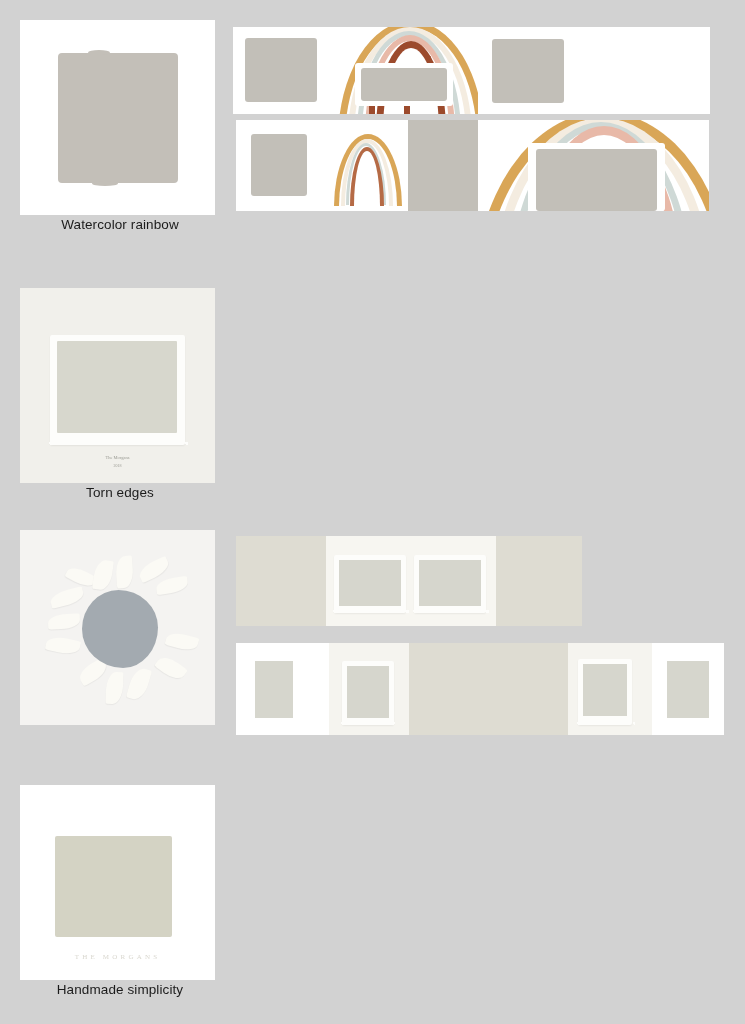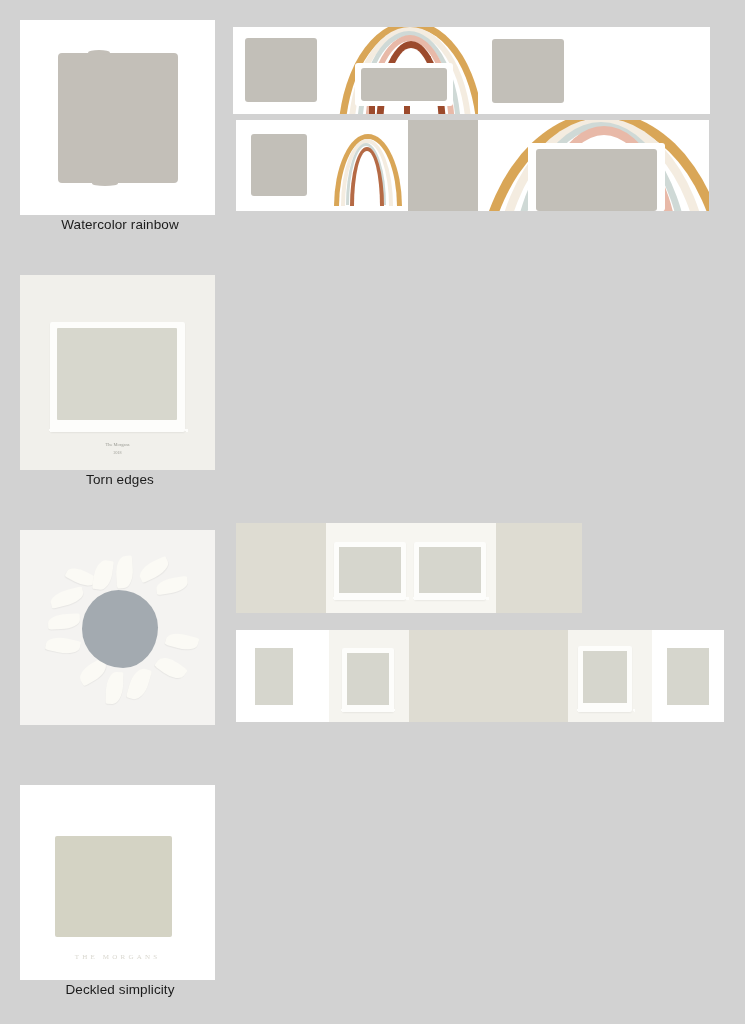--- a/index.html
+++ b/index.html
@@ -8,21 +8,21 @@
     width:745px;height:1024px;
     background:#d2d2d2;
     font-family:"Liberation Sans", sans-serif;
     overflow:hidden;
     position:relative;
   }
   .gallery{position:relative;width:745px;height:1024px;}
 
   .row{position:absolute;left:0;width:745px;}
   .row1{top:0;height:255px;}
-  .row2{top:255px;height:255px;}
+  .row2{top:268px;height:255px;}
   .row3{top:510px;height:255px;}
   .row4{top:765px;height:259px;}
 
   
   .preview{
     position:absolute;left:20px;top:20px;
     width:195px;height:195px;
     overflow:hidden;
     background:#ffffff;
   }
@@ -198,17 +198,17 @@
 
   </div>
 
   <div class="row row4">
 
     <div class="preview">
       <div class="deckle" style="position:absolute;left:28px;top:45px;width:130px;height:118px;"></div>
       <div style="position:absolute;left:35px;top:51px;width:117px;height:101px;background:#d4d3c4;border-radius:2px;"></div>
       <div class="morgans" style="top:168px;">THE MORGANS</div>
     </div>
-    <div class="caption">Deckled simplicity</div>
+    <div class="caption">Handmade simplicity</div>
 
   </div>
 
 </div>
 
 </body></html>

